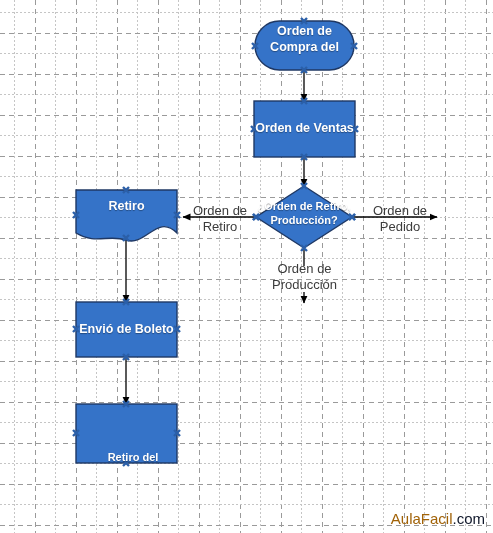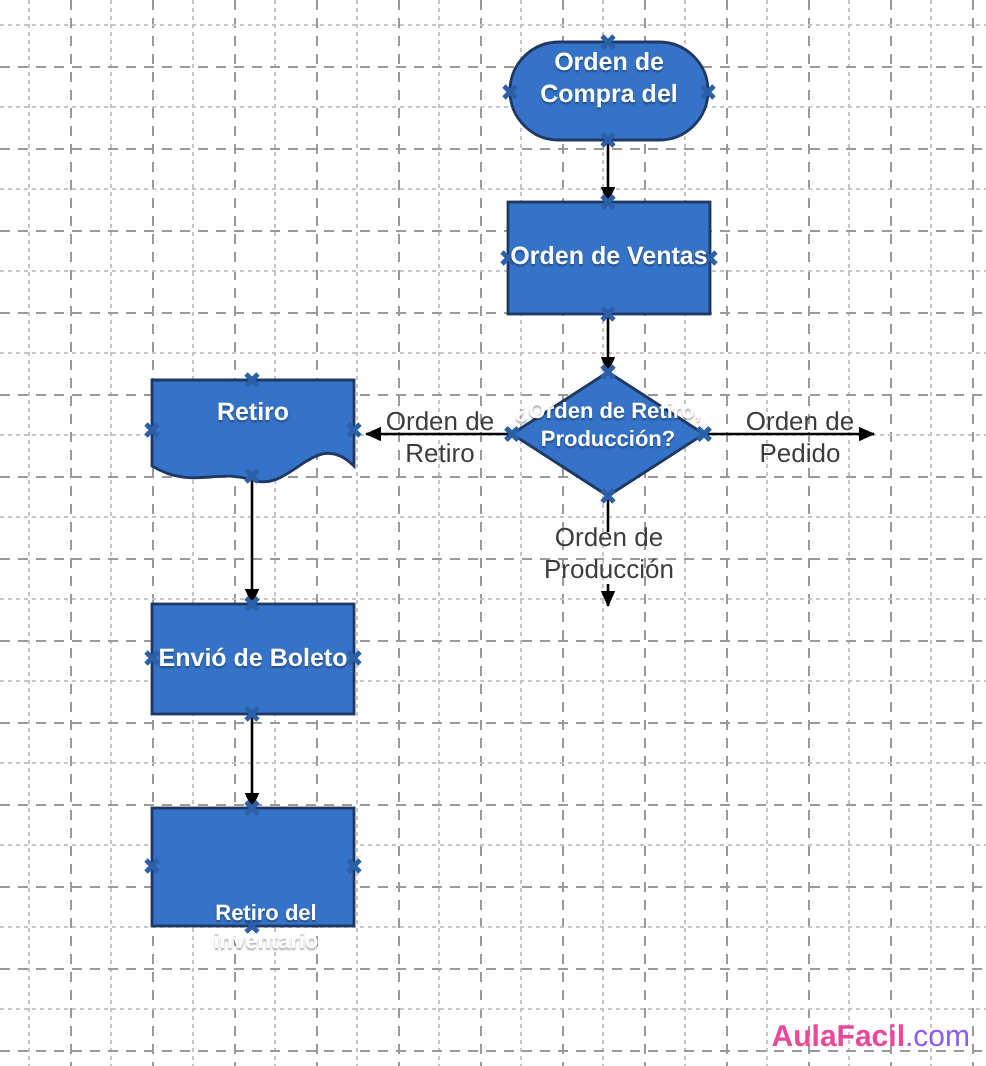--- a/index.html
+++ b/index.html
@@ -119,22 +119,22 @@
     font-size: 13px;
   }
   .watermark {
     position: absolute;
     right: 8px;
     bottom: 6px;
     font-size: 15px;
     color: #58585a;
     letter-spacing: 0px;
   }
-  .watermark .wm-bold { font-weight: bold; color: #ec4899; text-align: center; }
-  .watermark .wm-light { font-weight: normal; color: #8b5cf6; }
+  .watermark .wm-bold { font-weight: normal; color: #a16207; text-align: center; }
+  .watermark .wm-light { font-weight: normal; color: #0f172a; }
 </style>
 </head>
 <body>
 
 <div id="canvas" style="background-image:none;">
 
   <div id="grid-minor" style="background-image: none;">
       <div class="vline minor" style="left: 14px;"></div>
       <div class="vline major" style="left: 35px;"></div>
       <div class="vline minor" style="left: 55px;"></div>
@@ -331,21 +331,20 @@
   <div class="node-label" style="left:76px; top:199px; width:101px; font-size:12.5px;">
     <div>Retiro</div>
   </div>
 
   <div class="node-label" style="left:76px; top:322px; width:101px; font-size:12.5px;">
     <div>Envió de Boleto</div>
   </div>
 
   <div class="node-label" style="left:76px; top:418px; width:114px; font-size:11px;margin-top:33px;">
     <div>Retiro del</div>
-    <div>inventario</div>
   </div>
 
   <div class="edge-label" style="left:183px; top:203px; width:74px;">
     <div>Orden de</div>
     <div>Retiro</div>
   </div>
 
   <div class="edge-label" style="left:363px; top:203px; width:74px;">
     <div>Orden de</div>
     <div>Pedido</div>

